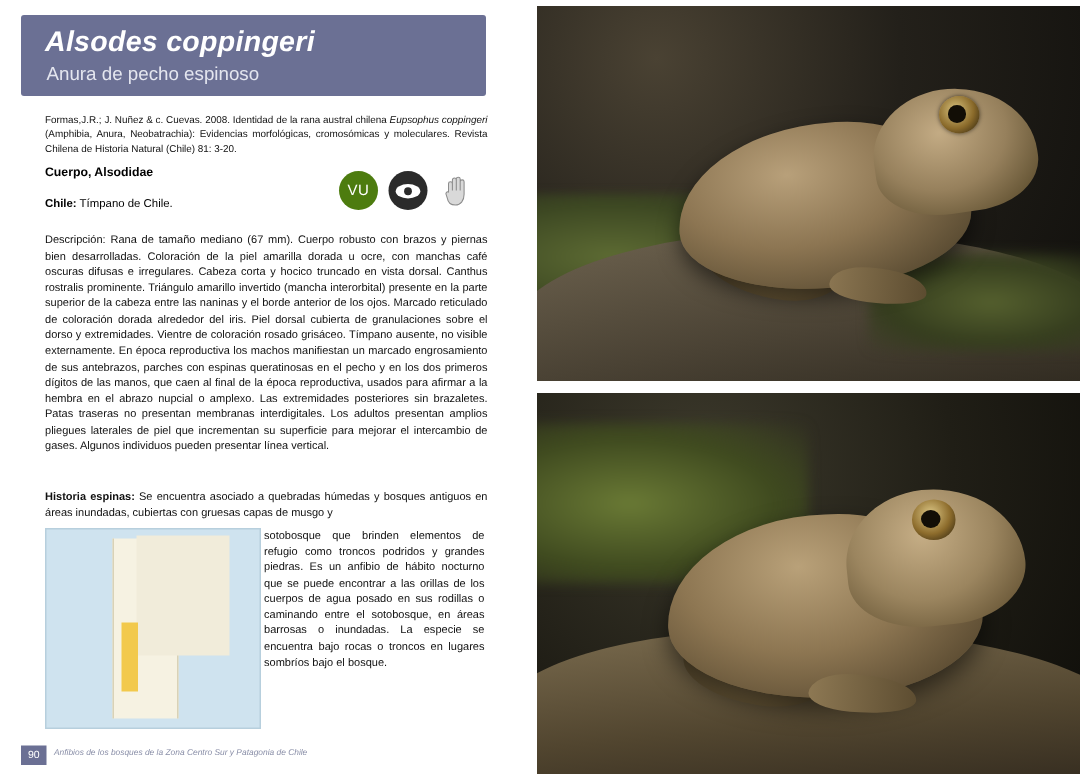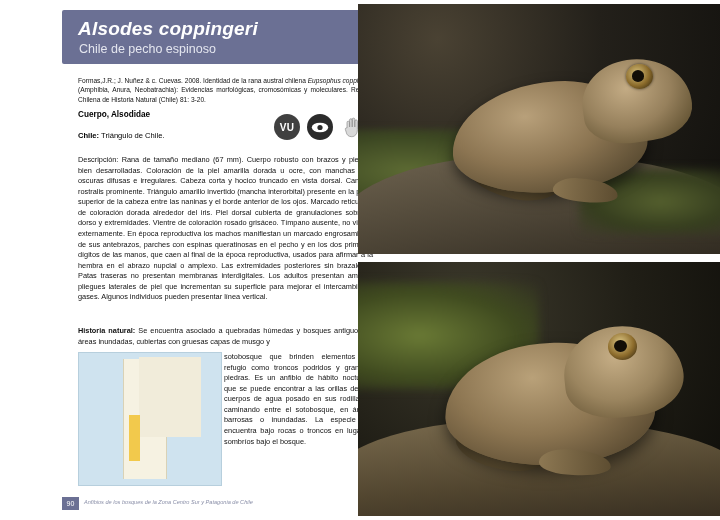--- a/index.html
+++ b/index.html
@@ -21,21 +21,20 @@
   }
 
   
   .left-col {
     position: absolute;
     left: 0;
     top: 0;
     width: 356px;
     height: 520px;
     background: #ffffff;
-    margin-left: 48px;
   }
 
   .title-band {
     position: absolute;
     left: 14px;
     top: 10px;
     width: 310px;
     height: 54px;
     background: #6b7094;
     border-radius: 2px;
@@ -95,24 +94,24 @@
     left: 226px;
     top: 114px;
     display: flex;
     align-items: center;
     gap: 7px;
   }
   .badge-vu {
     width: 26px;
     height: 26px;
     border-radius: 50%;
-    background: #404040;
+    background: #4d7c0f;
     color: #ffffff;
     font-size: 10px;
-    font-weight: bold;
+    font-weight: normal;
     display: flex;
     align-items: center;
     justify-content: center;
     letter-spacing: 0.4px;
   }
   .badge-circle {
     width: 26px;
     height: 26px;
     border-radius: 50%;
     background: #2b2b2b;
@@ -427,31 +426,31 @@
 </style>
 </head>
 <body>
 
 <div class="page">
 
   <div class="left-col">
 
     <div class="title-band">
       <div class="sci-name">Alsodes coppingeri</div>
-      <div class="common-name">Chile de pecho espinoso</div>
+      <div class="common-name">Anura de pecho espinoso</div>
     </div>
 
     <div class="ref-block">
       <span>Formas,J.R.; J. Nuñez &amp; c. Cuevas. 2008. Identidad de la rana austral chilena </span><span class="it">Eupsophus coppingeri</span><span> (Amphibia, Anura, Neobatrachia): Evidencias morfológicas, cromosómicas y moleculares. Revista Chilena de Historia Natural (Chile) 81: 3-20.</span>
     </div>
 
     <div class="taxon">Cuerpo, Alsodidae</div>
 
     <div class="origin">
-      <b>Chile:</b><span> Triángulo de Chile.</span>
+      <b>Chile:</b><span> Tímpano de Chile.</span>
     </div>
 
     <div class="icon-row">
       <div class="badge-vu">VU</div>
       <div class="badge-circle">
         <svg width="18" height="11" viewBox="0 0 18 11" aria-hidden="true">
           <ellipse cx="9" cy="5.5" rx="8.2" ry="4.8" fill="#ffffff"></ellipse>
           <circle cx="9" cy="5.5" r="2.6" fill="#2b2b2b"></circle>
         </svg>
       </div>
@@ -460,21 +459,21 @@
           <path d="M4 12 V6.5 a1.3 1.3 0 0 1 2.6 0 V11 V4 a1.3 1.3 0 0 1 2.6 0 V11 V3.4 a1.3 1.3 0 0 1 2.6 0 V11 V5.2 a1.3 1.3 0 0 1 2.6 0 V13.5 c0 4.4 -2.4 7.2 -5.8 7.2 c-3.2 0 -5 -2 -5.4 -4.6 L2.4 13.6 a1.2 1.2 0 0 1 1.6 -1.6 Z" fill="#d9d9d9" stroke="#8c8c8c" stroke-width="0.7"></path>
         </svg>
       </div>
     </div>
 
     <div class="desc-block">
       <b>Descripción:</b><span> Rana de tamaño mediano (67 mm). Cuerpo robusto con brazos y piernas bien desarrolladas. Coloración de la piel amarilla dorada u ocre, con manchas café oscuras difusas e irregulares. Cabeza corta y hocico truncado en vista dorsal. Canthus rostralis prominente. Triángulo amarillo invertido (mancha interorbital) presente en la parte superior de la cabeza entre las naninas y el borde anterior de los ojos. Marcado reticulado de coloración dorada alrededor del iris. Piel dorsal cubierta de granulaciones sobre el dorso y extremidades. Vientre de coloración rosado grisáceo. Tímpano ausente, no visible externamente. En época reproductiva los machos manifiestan un marcado engrosamiento de sus antebrazos, parches con espinas queratinosas en el pecho y en los dos primeros dígitos de las manos, que caen al final de la época reproductiva, usados para afirmar a la hembra en el abrazo nupcial o amplexo. Las extremidades posteriores sin brazaletes. Patas traseras no presentan membranas interdigitales. Los adultos presentan amplios pliegues laterales de piel que incrementan su superficie para mejorar el intercambio de gases. Algunos individuos pueden presentar línea vertical.</span>
     </div>
 
     <div class="nat-block">
-      <b>Historia natural:</b><span> Se encuentra asociado a quebradas húmedas y bosques antiguos en áreas inundadas, cubiertas con gruesas capas de musgo y</span>
+      <b>Historia espinas:</b><span> Se encuentra asociado a quebradas húmedas y bosques antiguos en áreas inundadas, cubiertas con gruesas capas de musgo y</span>
     </div>
 
     <div class="map-box">
       <div class="map-land"></div>
       <div class="map-land2"></div>
       <div class="map-highlight"></div>
       <div class="map-label"></div>
     </div>
 
     <div class="nat-text-wrap">sotobosque que brinden elementos de refugio como troncos podridos y grandes piedras. Es un anfibio de hábito nocturno que se puede encontrar a las orillas de los cuerpos de agua posado en sus rodillas o caminando entre el sotobosque, en áreas barrosas o inundadas. La especie se encuentra bajo rocas o troncos en lugares sombríos bajo el bosque.</div>

